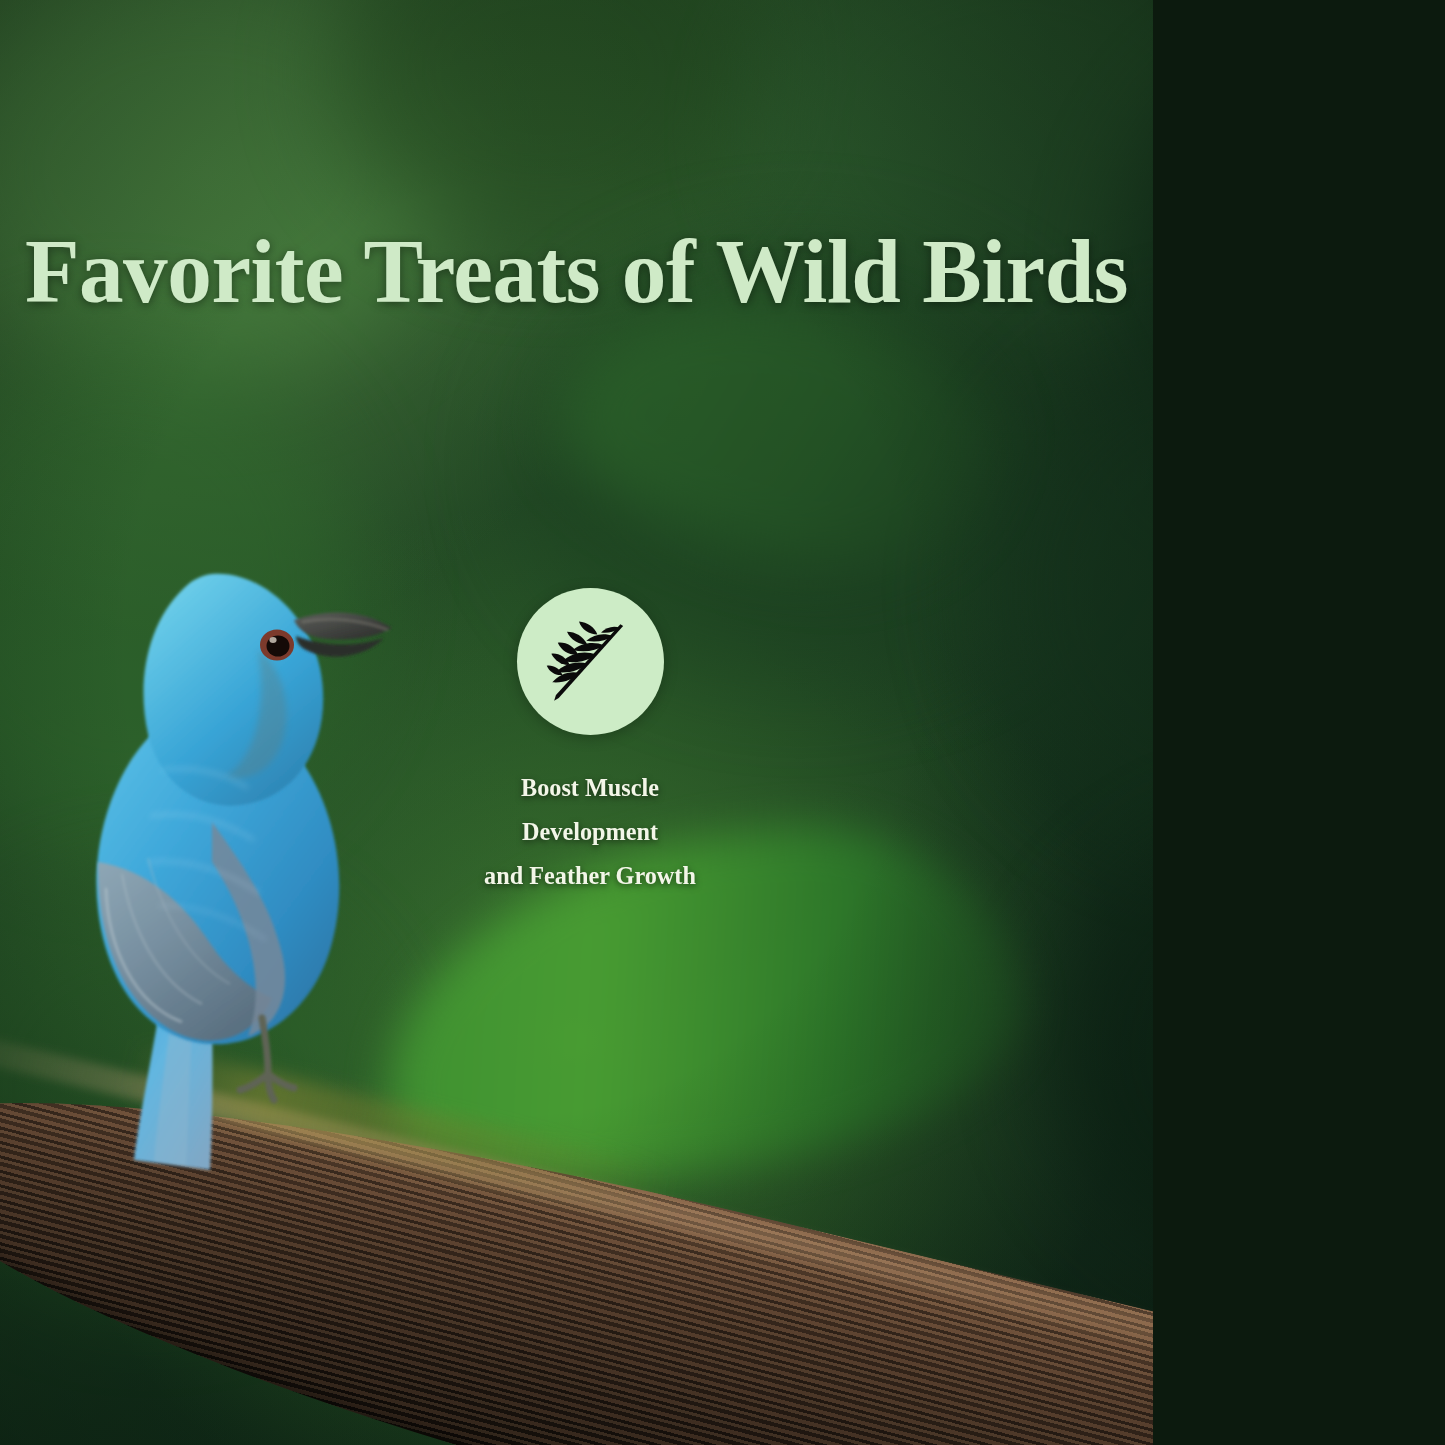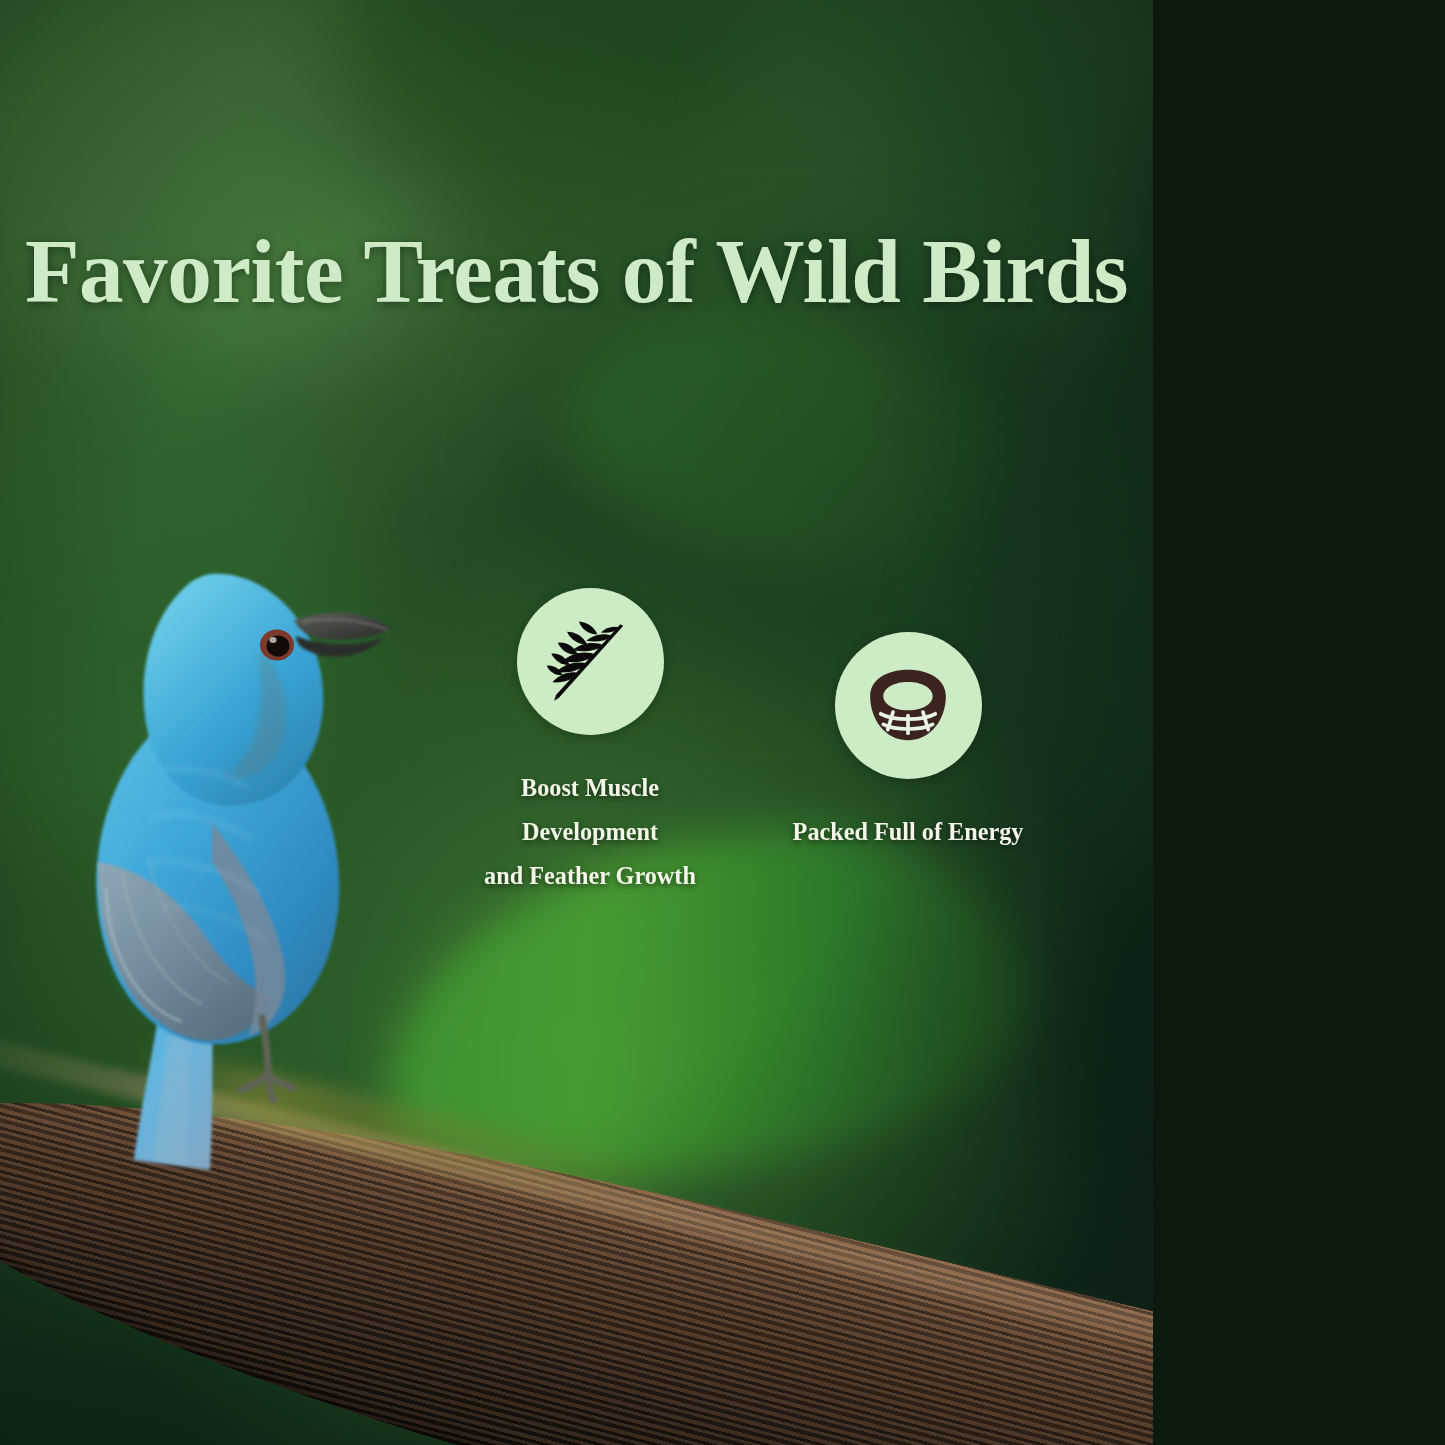--- a/index.html
+++ b/index.html
@@ -329,40 +329,16 @@
           </svg>
         </span>
       </div>
       <div class="feature-label">
         <div>Boost Muscle</div>
         <div>Development</div>
         <div>and Feather Growth</div>
       </div>
     </div>
 
-    <div class="feature feature-2">
-      <div class="icon-circle">
-        <span>
-          <svg width="88" height="88" viewBox="0 0 100 100">
-            <g fill="#3b2420">
-              <path d="M50 10 C 25 10, 7 22, 7 40 C 7 66, 24 90, 50 90
-                       C 76 90, 93 66, 93 40 C 93 22, 75 10, 50 10 Z
-                       M50 24 C 66 24, 78 31, 78 40 C 78 49, 66 56, 50 56
-                       C 34 56, 22 49, 22 40 C 22 31, 34 24, 50 24 Z"></path>
-            </g>
-            <g stroke="#e8f3e0" stroke-width="4.2" fill="none" stroke-linecap="round">
-              <path d="M19 60 C 33 68, 67 68, 81 60"></path>
-              <path d="M22 72 C 35 79, 65 79, 78 72"></path>
-              <path d="M33 58 L 27 78"></path>
-              <path d="M50 62 L 50 82"></path>
-              <path d="M67 58 L 73 78"></path>
-            </g>
-          </svg>
-        </span>
-      </div>
-      <div class="feature-label">
-        <div>Packed Full of Energy</div>
-      </div>
-    </div>
 
 
   </div>
 </div>
 
 </body></html>

